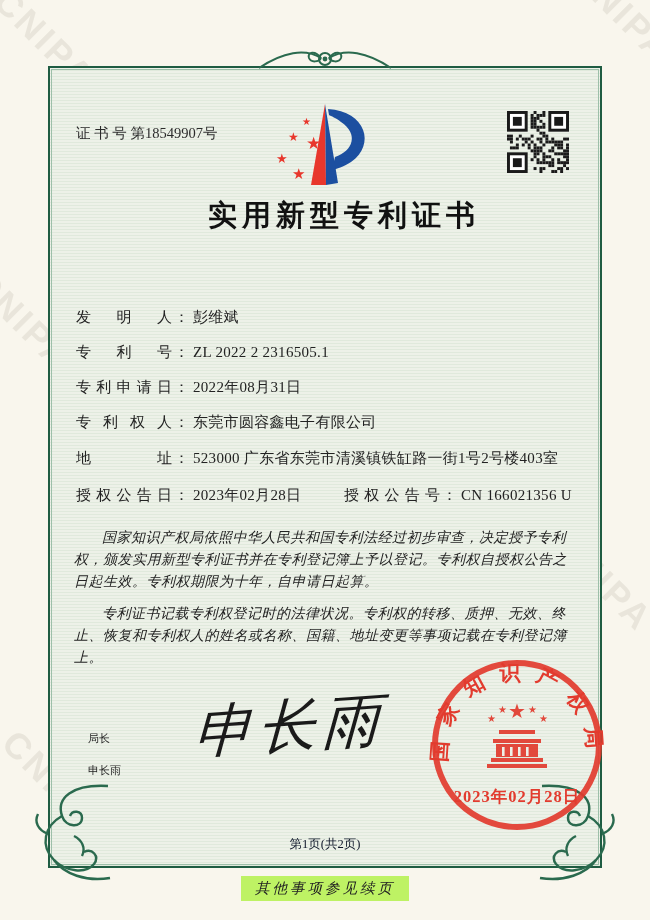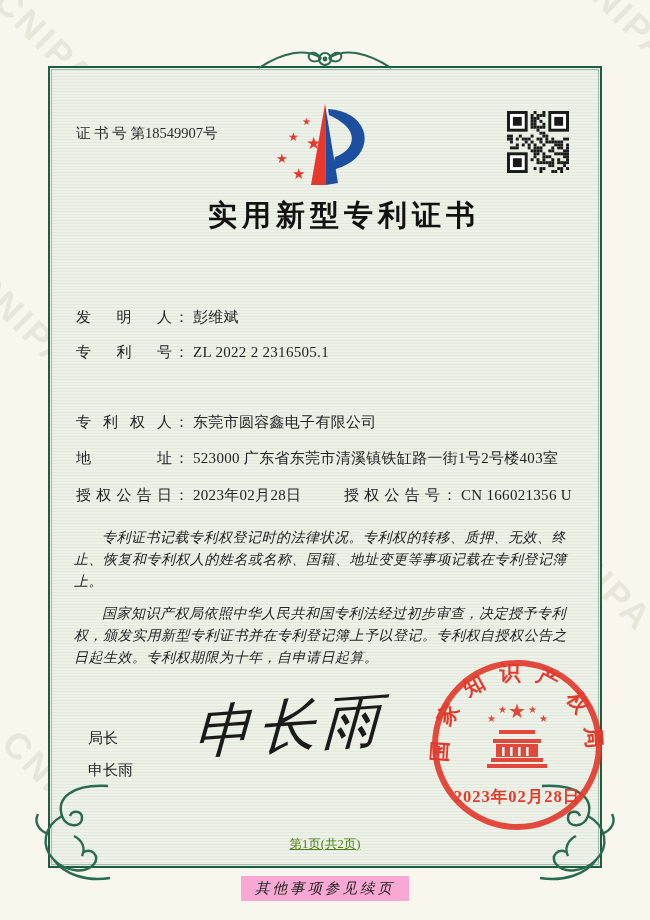--- a/index.html
+++ b/index.html
@@ -38,32 +38,32 @@
   .row2-part { position:absolute; top:0; font-size:15px; white-space:nowrap;font-family:Liberation Serif, serif; }
   .row2-part .label { display:inline-block; width:80px; text-align:justify; text-align-last:justify; }
   .row2-part .colon { display:inline-block; margin:0 4px 0 2px; }
 
   .paras { position:absolute; left:74px; top:527px; width:504px;
            font-style:italic; font-size:14px; line-height:22px; color:#222; }
   .paras p { text-indent:2em; margin-bottom:10px; letter-spacing:.5px; }
 
   .issuer { position:absolute; left:88px; top:722px;
             font-family:"Liberation Sans","DejaVu Sans",sans-serif;
-            font-size:15px; color:#222; line-height:32px; }
+            font-size:11px; color:#222; line-height:32px; }
   .signature { position:absolute; left:190px; top:688px; width:200px; text-align:center;
                font-size:58px; color:#1a1a1a; font-style:italic;
                transform:rotate(-4deg) skewX(-6deg); letter-spacing:6px;
                font-family:"Liberation Serif","DejaVu Serif",serif; }
 
   .seal { position:absolute; left:428px; top:656px; width:178px; height:178px; }
 
   .page-num { position:absolute; left:0; top:836px; width:100%; text-align:center;
-              font-size:12.5px; color:#4d7c0f;text-decoration:underline; }
+              font-size:12.5px; color:#0f172a; }
   .note { position:absolute; left:0; top:876px; width:100%; text-align:center; z-index:5; }
-  .note span { display:inline-block; background:#f9a8d4; padding:3px 14px;
+  .note span { display:inline-block; background:#bef264; padding:3px 14px;
                font-style:italic; font-size:14.5px; letter-spacing:3px; color:#222; }
 </style>
 </head>
 <body>
 
 <div class="page">
 
   <div>
     <div class="wm" style="left:-18px; top:18px">CNIPA</div>
     <div class="wm" style="left:560px; top:-8px">CNIPA</div>
@@ -263,38 +263,41 @@
       </svg>
 
     <div class="title">实用新型专利证书</div>
 
     <div class="row" style="top:308px">
       <span class="label">发明人</span><span class="colon">：</span><span class="value">彭维斌</span>
     </div>
     <div class="row" style="top:343px">
       <span class="label">专利号</span><span class="colon">：</span><span class="value">ZL 2022 2 2316505.1</span>
     </div>
+    <div class="row" style="top:378px">
+      <span class="label">专利申请日</span><span class="colon">：</span><span class="value">2022年08月31日</span>
+    </div>
     <div class="row" style="top:413px">
       <span class="label">专利权人</span><span class="colon">：</span><span class="value">东莞市圆容鑫电子有限公司</span>
     </div>
     <div class="row" style="top:449px">
       <span class="label">地址</span><span class="colon">：</span><span class="value">523000 广东省东莞市清溪镇铁缸路一街1号2号楼403室</span>
     </div>
     <div class="row" style="top:486px; left:76px; width:500px">
       <span class="row2-part" style="left:0">
         <span class="label" style="width:96px">授权公告日</span><span class="colon">：</span><span class="value">2023年02月28日</span>
       </span>
       <span class="row2-part" style="left:268px">
         <span class="label" style="width:96px">授权公告号</span><span class="colon">：</span><span class="value">CN 166021356 U</span>
       </span>
     </div>
 
     <div class="paras">
+      <p>国家知识产权局依照中华人民共和国专利法经过初步审查，决定授予专利权，颁发实用新型专利证书并在专利登记簿上予以登记。专利权自授权公告之日起生效。专利权期限为十年，自申请日起算。</p>
       <p>专利证书记载专利权登记时的法律状况。专利权的转移、质押、无效、终止、恢复和专利权人的姓名或名称、国籍、地址变更等事项记载在专利登记簿上。</p>
-      <p>国家知识产权局依照中华人民共和国专利法经过初步审查，决定授予专利权，颁发实用新型专利证书并在专利登记簿上予以登记。专利权自授权公告之日起生效。专利权期限为十年，自申请日起算。</p>
     </div>
 
     <div class="issuer">
       <div>局长</div>
       <div>申长雨</div>
     </div>
     <div class="signature">申长雨</div>
 
     <svg class="seal" viewBox="0 0 178 178">
       <circle cx="89" cy="89" r="82" fill="none" stroke="#e23b2e" stroke-width="6" opacity=".92"></circle>

